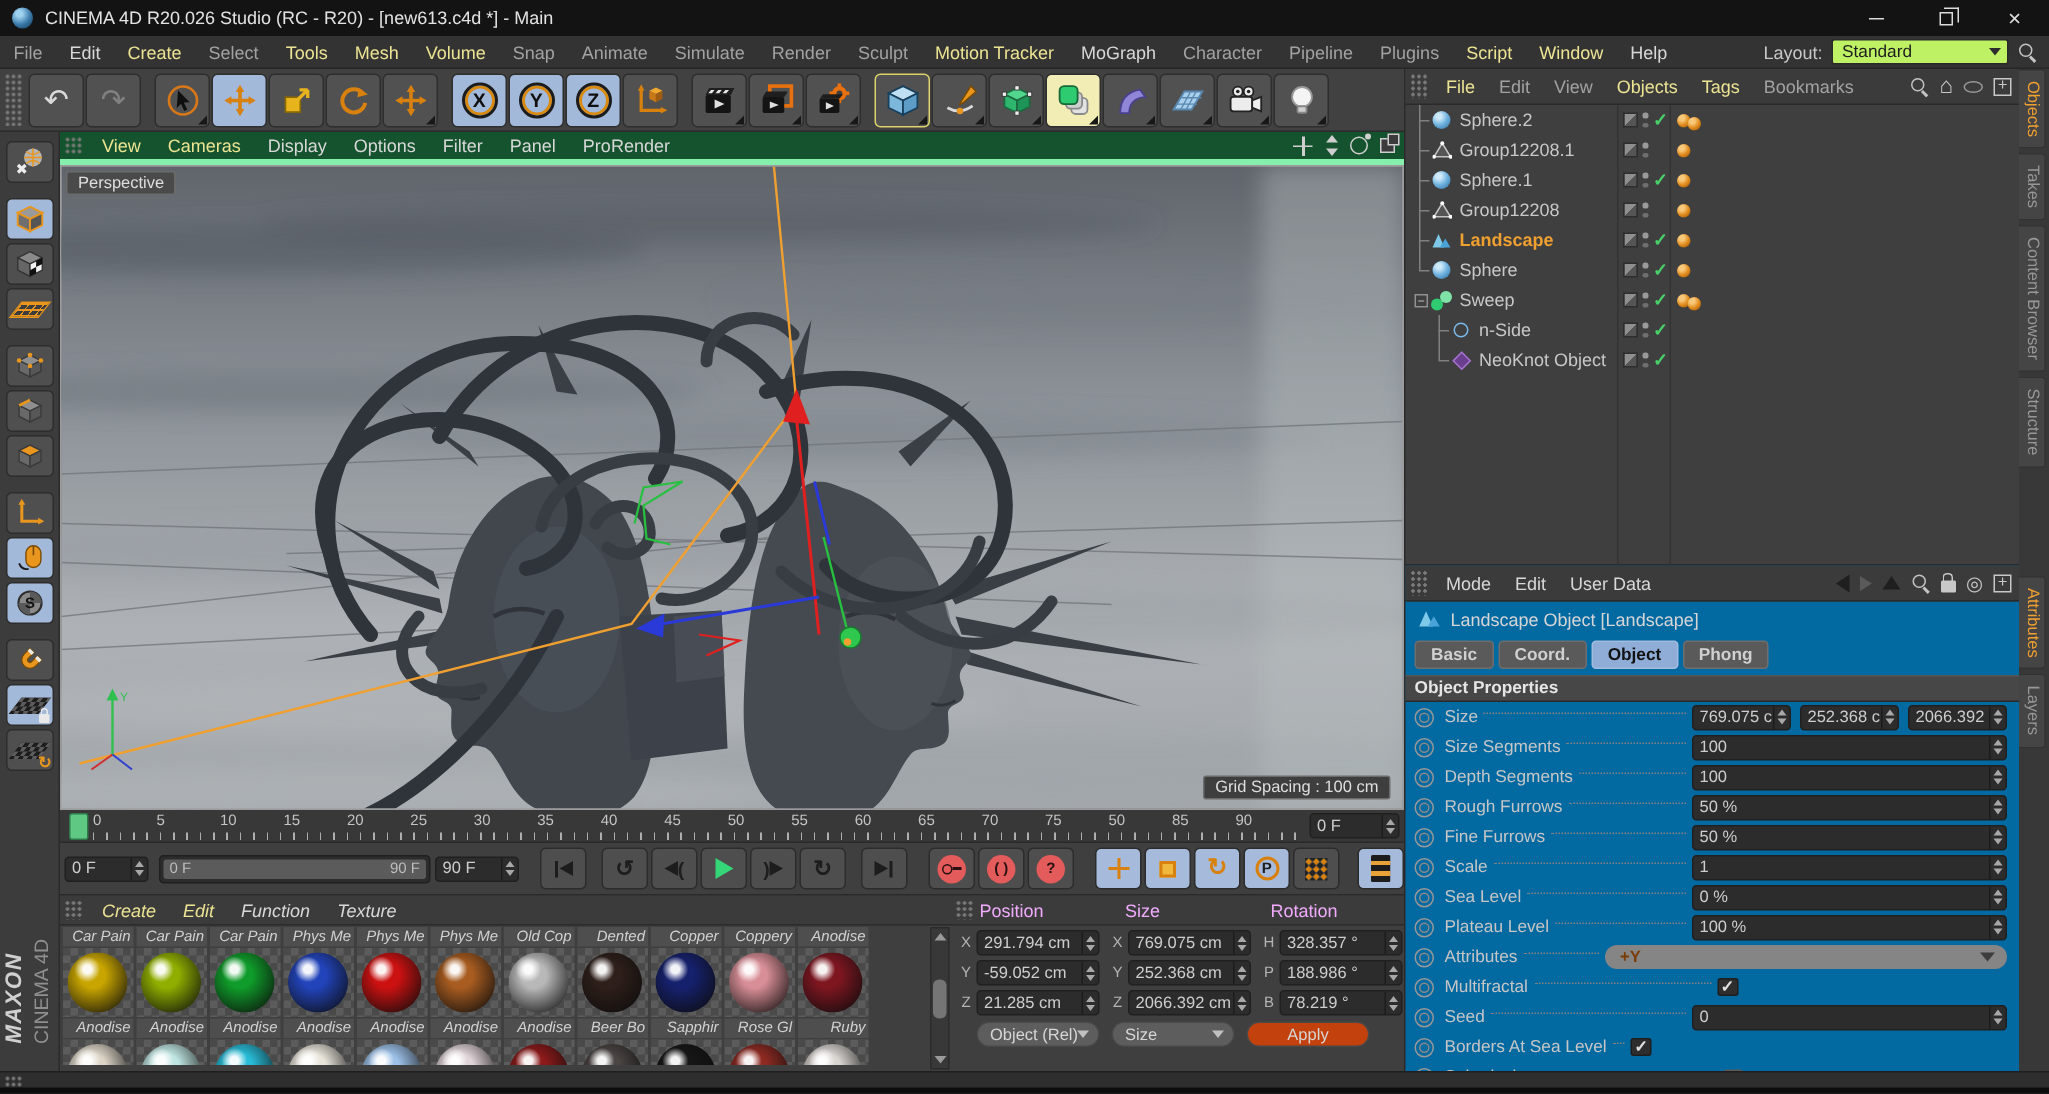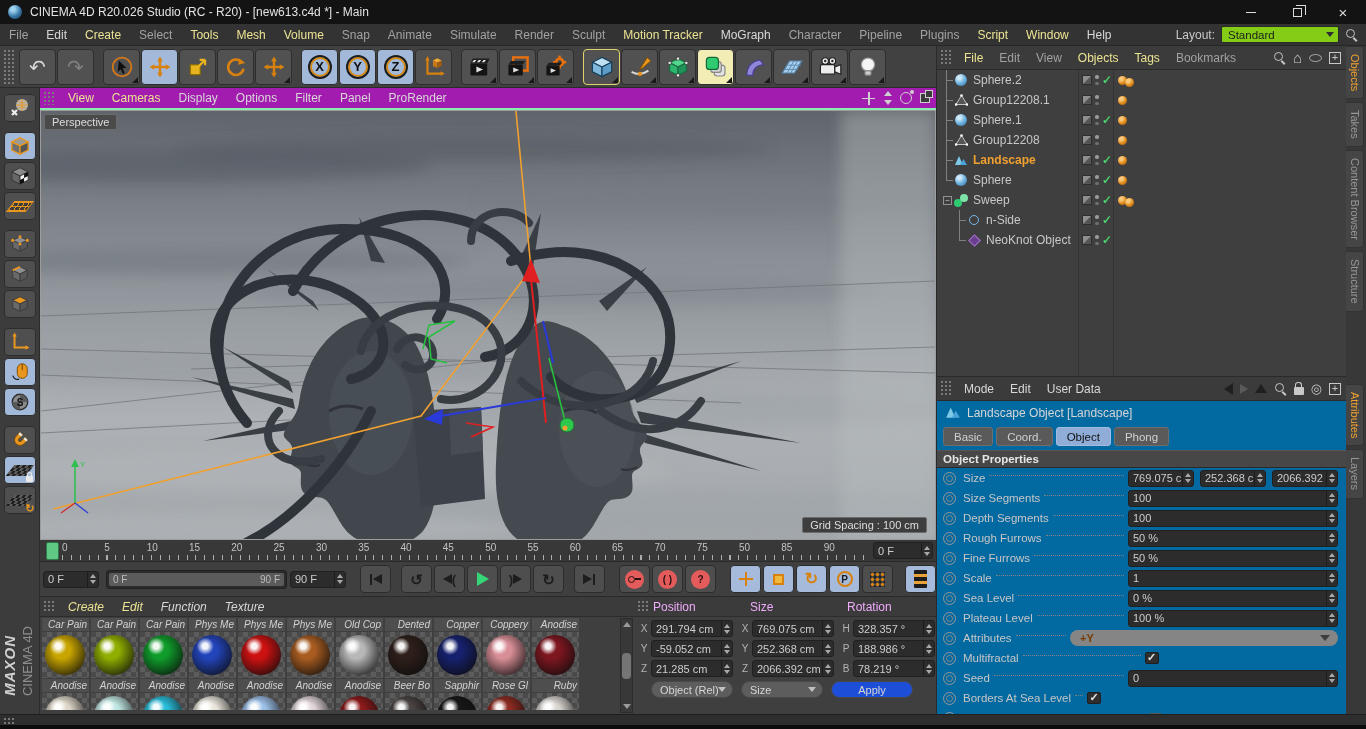--- a/index.html
+++ b/index.html
@@ -19,21 +19,21 @@
   .ic-restore::after { content:""; position:absolute; left:2px; top:-4px; width:9px; height:9px; border:1px solid #dcdcdc; border-left:none; border-bottom:none; }
   .ic-close { font-size:15px; line-height:1; }
 
   
   .menubar { position:absolute; left:0; top:24px; width:1366px; height:22px; background:#333333;
     display:flex; align-items:center; font-size:12px; border-bottom:1px solid #262626; }
   .menubar .mitem { padding:0 9px; white-space:nowrap; }
   .mitem.hi { color:#ece393; } .mitem.mid { color:#d8d8d8; } .mitem.dim { color:#a2a2a2; }
   .layout-zone { margin-left:auto; display:flex; align-items:center; gap:6px; padding-right:8px; }
   .layout-label { color:#c8c8c8; font-size:12px; }
-  .layout-dd { width:118px; height:17px; background:#84cc16; border:1px solid #2a2a2a; border-radius:2px;
+  .layout-dd { width:118px; height:17px; background:#bef264; border:1px solid #2a2a2a; border-radius:2px;
     color:#1d1d1d; font-size:11.5px; display:flex; align-items:center; padding:0 6px; position:relative; }
   .layout-dd .caret { position:absolute; right:4px; border-left:4px solid transparent; border-right:4px solid transparent; border-top:5px solid #2d2d2d; }
   .i-mag { width:13px; height:13px; position:relative; flex:none; }
   .i-mag::before { content:""; position:absolute; left:1px; top:1px; width:7px; height:7px; border:1.6px solid #c4c4c4; border-radius:50%; }
   .i-mag::after { content:""; position:absolute; left:9px; top:9px; width:5px; height:1.6px; background:#c4c4c4; transform:rotate(45deg); transform-origin:0 0; }
 
   
   .grip { width:12px; align-self:stretch; margin:3px 4px 3px 3px; flex:none;
     background:radial-gradient(#7a7a7a 1px, transparent 1.3px) 0 0 / 4px 4px; }
 
@@ -70,22 +70,22 @@
   .lock-glyph::before { content:""; position:absolute; left:1px; top:-4px; width:3.5px; height:4px;
     border:1.4px solid #e9e9e9; border-bottom:none; border-radius:3px 3px 0 0; }
   .rot-glyph { position:absolute; right:0px; bottom:-2px; color:#e8961e; font-weight:bold; font-size:11px; }
   .brand { position:absolute; left:0; bottom:18px; width:40px; height:116px; }
   .brand .maxon { position:absolute; left:1px; bottom:0; writing-mode:vertical-rl; transform:rotate(180deg);
     font-weight:bold; font-size:15px; letter-spacing:1px; color:#d0d0d0; font-style:italic; }
   .brand .cinema { position:absolute; left:20px; bottom:0; writing-mode:vertical-rl; transform:rotate(180deg);
     font-size:13px; color:#8f8f8f; }
 
   
-  .vp-header { position:absolute; left:40px; top:88px; width:896px; height:22px; background:#a21caf;
-    display:flex; align-items:center; font-size:12px; border-bottom:2px solid #86efac; }
+  .vp-header { position:absolute; left:40px; top:88px; width:896px; height:22px; background:#14532d;
+    display:flex; align-items:center; font-size:12px; border-bottom:4px solid #86efac; }
   .vp-header .mitem { padding:0 9px; }
   .vp-icons { margin-left:auto; display:flex; align-items:center; gap:8px; padding-right:6px; }
   .vi-pan { position:relative; width:13px; height:13px; }
   .vi-pan::before { content:""; position:absolute; left:6px; top:0; width:1.6px; height:13px; background:#cfcfcf; }
   .vi-pan::after { content:""; position:absolute; top:6px; left:0; height:1.6px; width:13px; background:#cfcfcf; }
   .vi-zoom { position:relative; width:9px; height:14px; }
   .vi-zoom::before { content:""; position:absolute; left:1px; top:0; border-left:4px solid transparent; border-right:4px solid transparent; border-bottom:5px solid #cfcfcf; }
   .vi-zoom::after { content:""; position:absolute; left:1px; bottom:0; border-left:4px solid transparent; border-right:4px solid transparent; border-top:5px solid #cfcfcf; }
   .vi-orbit { width:12px; height:12px; border:1.6px solid #cfcfcf; border-radius:50%; position:relative; }
   .vi-orbit::after { content:""; position:absolute; right:-3px; top:-3px; width:4px; height:4px; background:#cfcfcf; border-radius:50%; }
@@ -183,21 +183,21 @@
   .co-titles span { width:97px; }
   .co-grid { display:flex; padding:3px 4px 0 6px; gap:8px; }
   .co-col { display:flex; flex-direction:column; gap:3px; }
   .co-row { display:flex; align-items:center; gap:3px; }
   .ax { width:8px; color:#b4b4b4; font-size:10px; text-align:center; flex:none; }
   .co-col .fld { width:82px; }
   .co-foot { display:flex; gap:8px; padding:4px 4px 0 17px; }
   .pill { width:82px; height:17px; background:#5d5d5d; border:1px solid #494949; border-radius:9px;
     display:flex; align-items:center; color:#d6d6d6; font-size:11px; padding:0 8px; position:relative; }
   .pill .caret { position:absolute; right:6px; border-left:4px solid transparent; border-right:4px solid transparent; border-top:5px solid #c0c0c0; }
-  .pill.apply { justify-content:center; background:#1d4ed8; }
+  .pill.apply { justify-content:center; background:#c2410c; }
 
   
   .om { position:absolute; left:936px; top:46px; width:410px; height:330px; background:#3f3f3f; border-left:1px solid #2a2a2a; }
   .om-head, .at-head { height:24px; background:#3b3b3b; display:flex; align-items:center; font-size:12px; border-bottom:1px solid #2b2b2b; }
   .om-head .mitem, .at-head .mitem { padding:0 8px; }
   .panel-icons { margin-left:auto; display:flex; align-items:center; gap:7px; padding-right:5px; }
   .i-home { color:#c8c8c8; font-size:15px; line-height:1; }
   .i-oval { width:13px; height:8px; border:1.6px solid #9a9a9a; border-radius:50%; }
   .i-plusbox { width:12px; height:12px; border:1.5px solid #c8c8c8; color:#c8c8c8; font-size:11px; line-height:9px; text-align:center; }
   .om-list { position:relative; height:calc(100% - 24px); overflow:hidden; }
@@ -234,21 +234,21 @@
 
   
   .attrs { position:absolute; left:936px; top:376px; width:410px; height:414px; background:#0369a1; border-left:1px solid #2a2a2a; border-top:1px solid #2a2a2a; }
   .i-back { border-top:6px solid transparent; border-bottom:6px solid transparent; border-right:9px solid #1f1f1f; }
   .i-fwd  { border-top:5px solid transparent; border-bottom:5px solid transparent; border-left:8px solid #5a5a5a; }
   .i-upar { border-left:6px solid transparent; border-right:6px solid transparent; border-bottom:9px solid #1f1f1f; }
   .i-lock { position:relative; width:10px; height:8px; background:#c8c8c8; border-radius:1px; margin-top:5px; }
   .i-lock::before { content:""; position:absolute; left:1.5px; top:-5px; width:5px; height:5px; border:1.6px solid #c8c8c8; border-bottom:none; border-radius:3px 3px 0 0; }
   .i-target { color:#c8c8c8; font-size:13px; line-height:1; }
   .at-title { height:24px; display:flex; align-items:center; gap:6px; padding-left:8px; color:#d6d6d6; font-size:12px; }
-  .at-tabs { display:flex; padding:2px 0 4px 6px; }
+  .at-tabs { display:flex; padding:2px 0 4px 6px;font-weight:bold; }
   .tab { height:19px; padding:0 10px; background:#5a5a5a; border:1px solid #6e6e6e; border-radius:3px;
     color:#d0d0d0; font-size:11.5px; display:flex; align-items:center; margin-right:3px; }
   .tab.active { background:#8fadd6; border-color:#a2bce0; color:#121212; }
   .sect { height:18px; background:#474747; border-top:1px solid #565656; border-bottom:1px solid #2a2a2a;
     color:#e6e6e6; font-weight:bold; font-size:11.5px; display:flex; align-items:center; padding:0 6px; }
   .prop { display:flex; align-items:center; height:20px; padding:0 8px 0 6px; }
   .kf { width:13px; height:13px; border:1.6px solid #989898; border-radius:50%; position:relative; flex:none; margin-right:7px; }
   .kf::after { content:""; position:absolute; inset:2px; border:1px solid #8a8a8a; border-radius:50%; }
   .plabel { font-size:11.5px; color:#c6c6c6; white-space:nowrap; }
   .lead { flex:1; border-bottom:1px dotted #818181; margin:0 4px 5px 4px; min-width:4px; }

